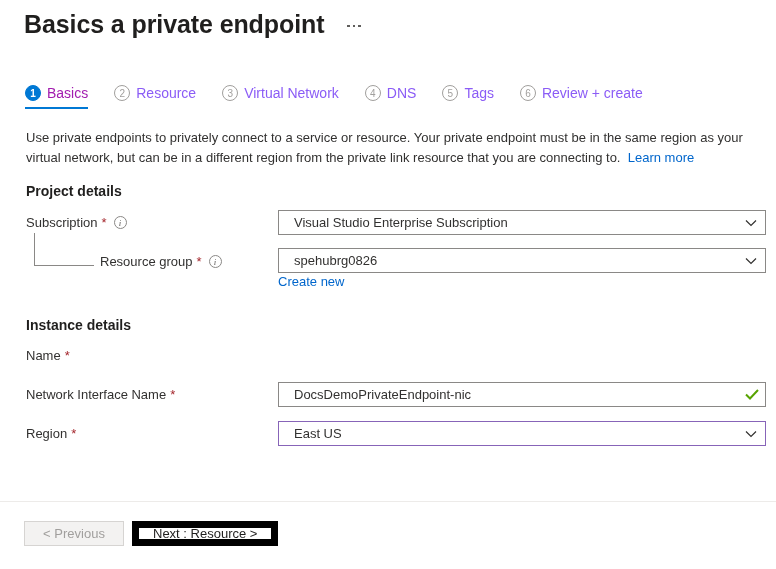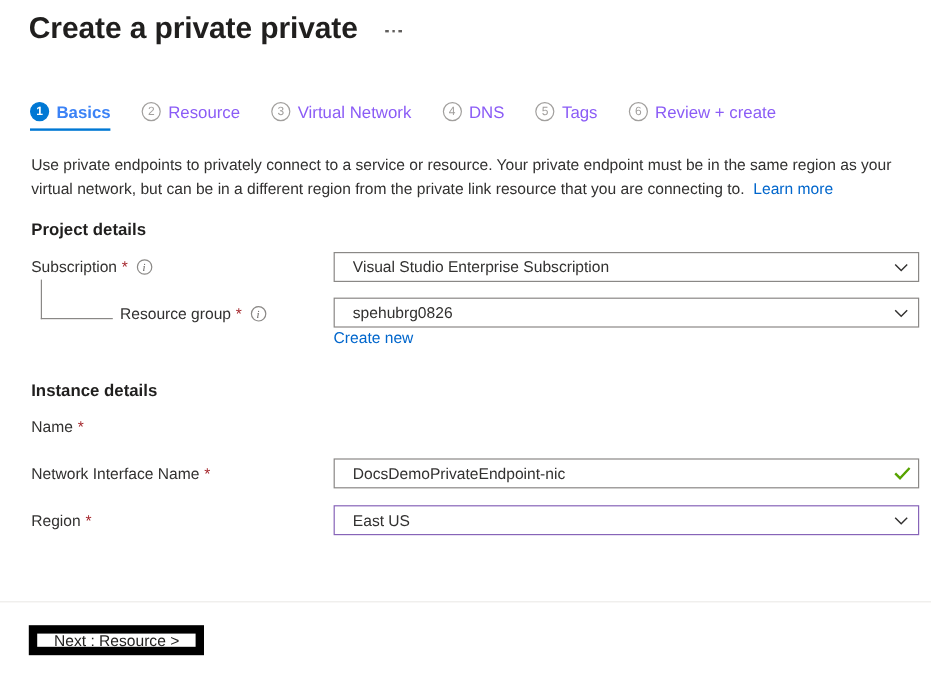--- a/index.html
+++ b/index.html
@@ -96,21 +96,21 @@
     background: #0078d4;
     color: #ffffff;
     border: 1px solid #0078d4;
     font-weight: 600;
   }
   .tab-label {
     font-size: 14px;
     line-height: 18px;
   }
   .tab.inactive .tab-label { color: #8b5cf6; }
-  .tab.active .tab-label { color: #3b82f6; font-weight: 700; }
+  .tab.active .tab-label { color: #a21caf; font-weight: 400; }
   .tab.active::after {
     content: "";
     position: absolute;
     left: 0; right: 0;
     bottom: 0;
     height: 2px;
     background: #0078d4;
   }
 
   
@@ -271,21 +271,21 @@
     color: #a19f9d;
     cursor: default;
   }
 </style>
 </head>
 <body>
 
 <div class="blade">
 
   <div class="title-row">
-    <div class="blade-title">Create a private private</div>
+    <div class="blade-title">Basics a private endpoint</div>
     <div class="ellipsis-btn">
       <i></i>
       <i></i>
       <i></i>
     </div>
   </div>
 
   <div class="tabs">
     <div class="tab active">
       <span class="tab-num">1</span>
@@ -379,16 +379,17 @@
     <span class="val">East US</span>
     <span class="chevron">
       <svg width="12" height="8" viewBox="0 0 12 8">
           <path d="M1 1.5 L6 6.5 L11 1.5" fill="none" stroke="#323130" stroke-width="1.2"></path>
         </svg>
     </span>
   </div>
 
   <div class="divider"></div>
   <div class="footer">
+    <button class="btn disabled">&lt; Previous</button>
     <button class="btn primary-outline">Next : Resource &gt;</button>
   </div>
 
 </div>
 
 </body></html>

